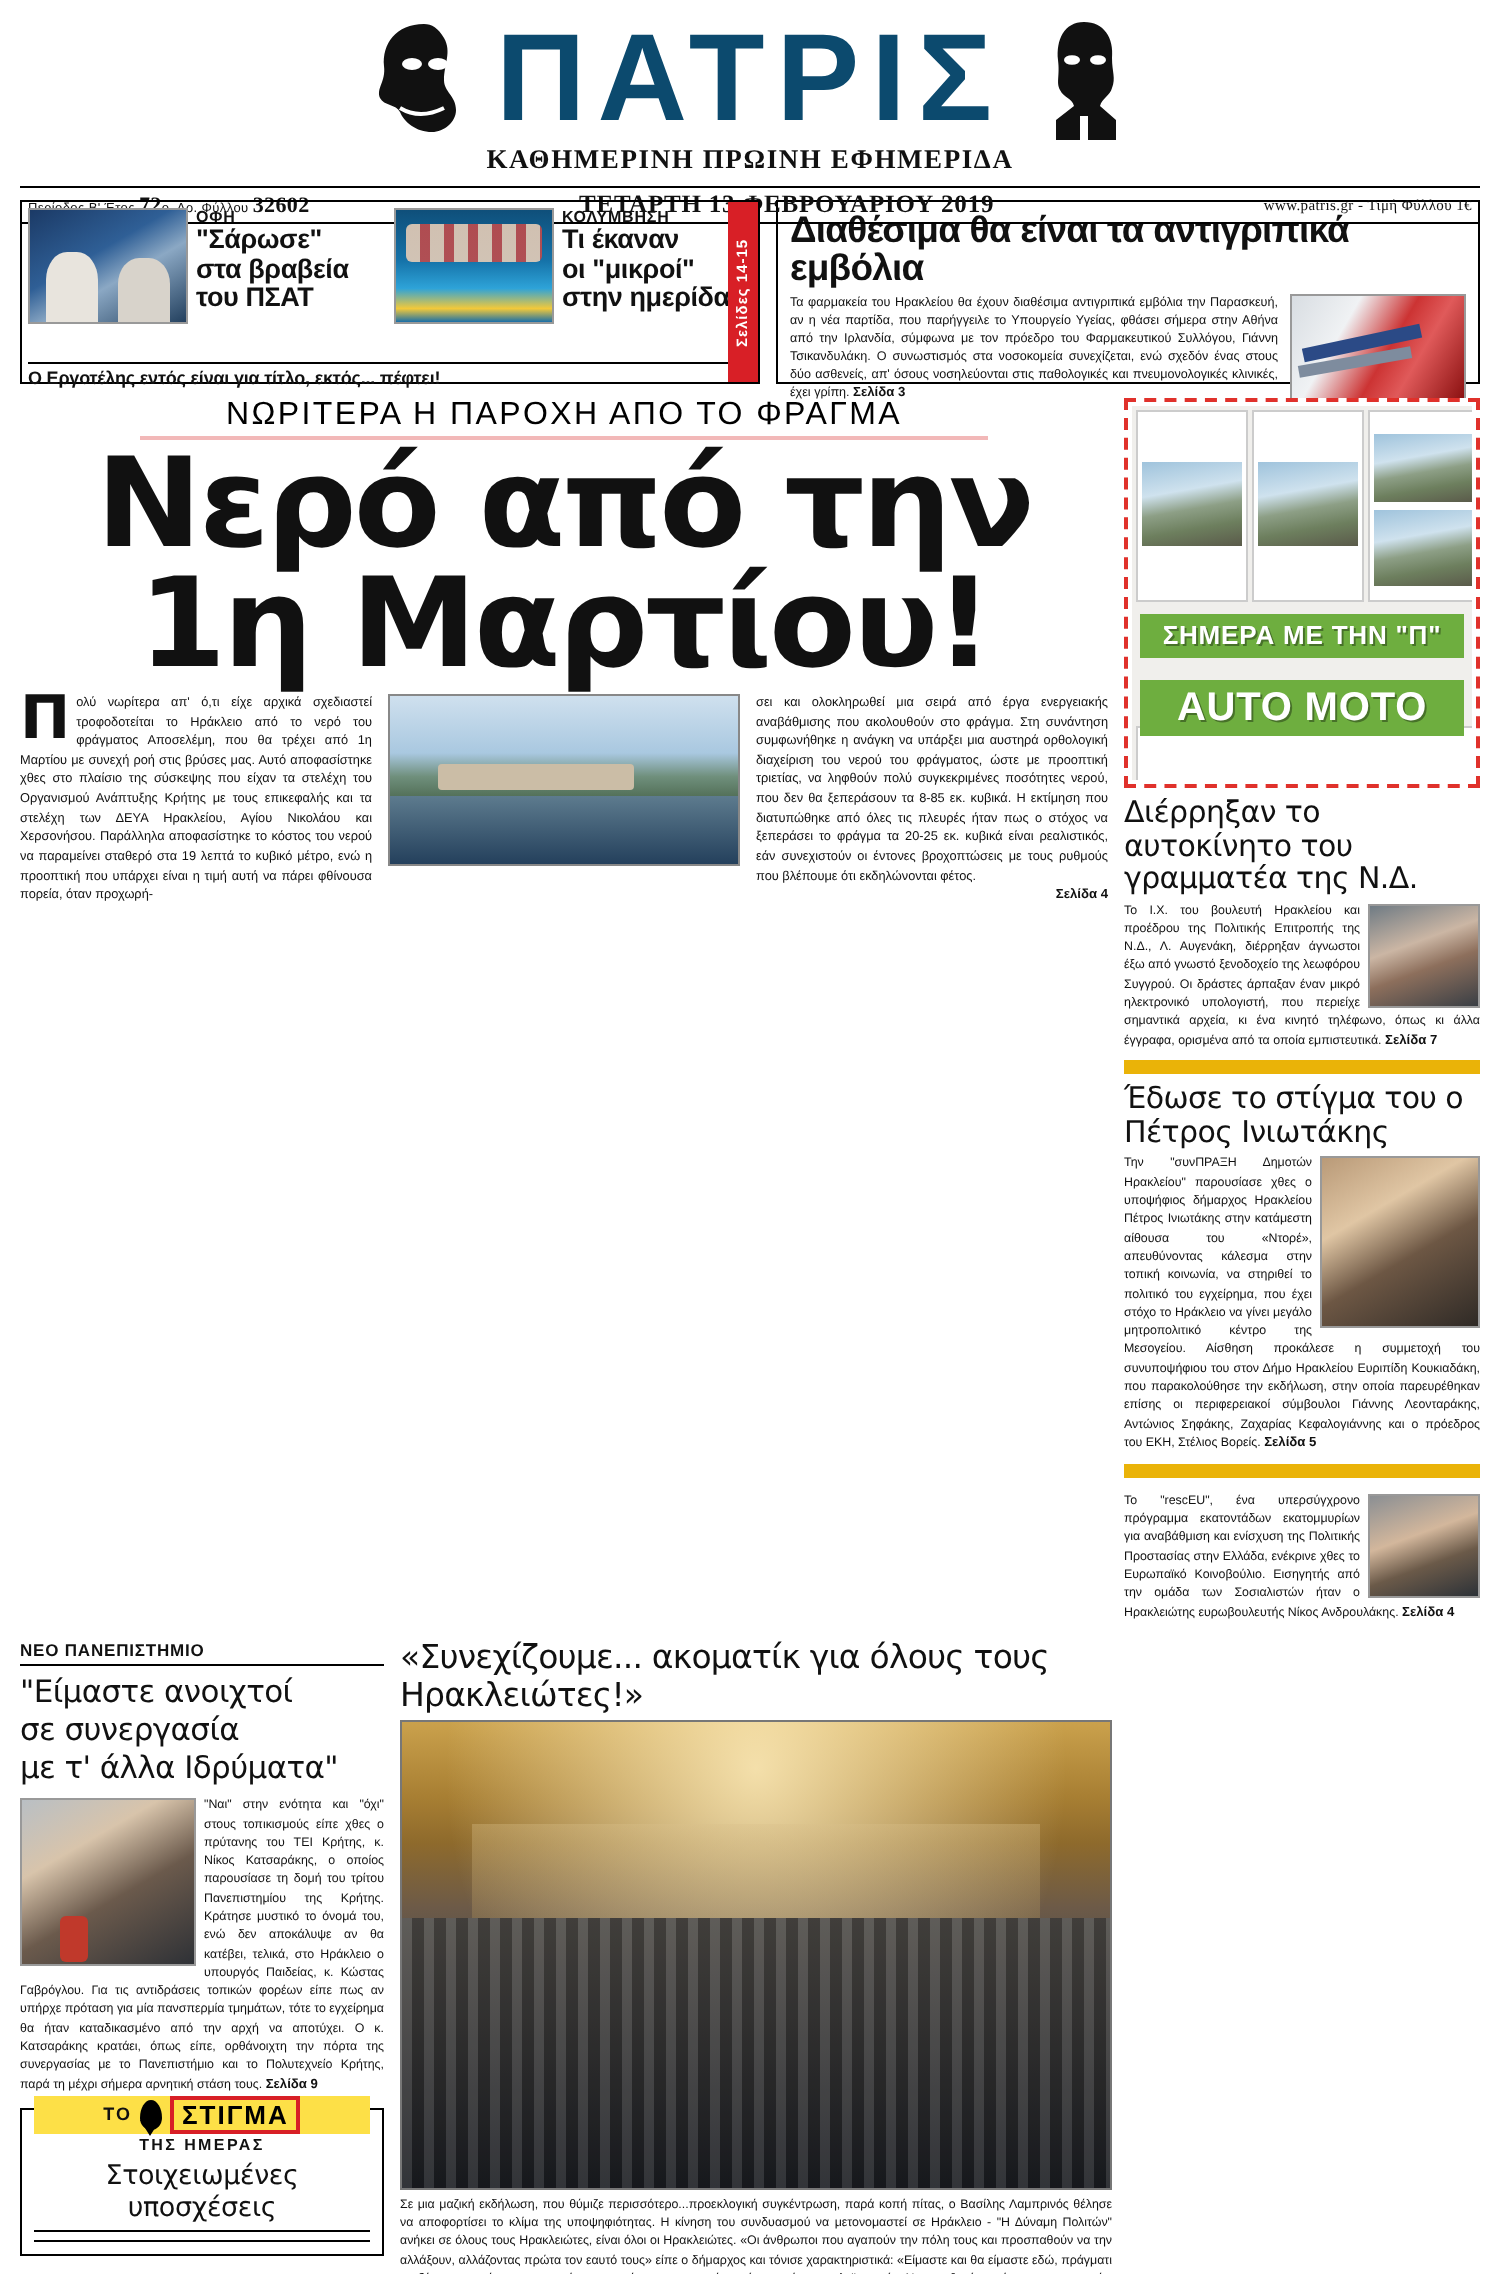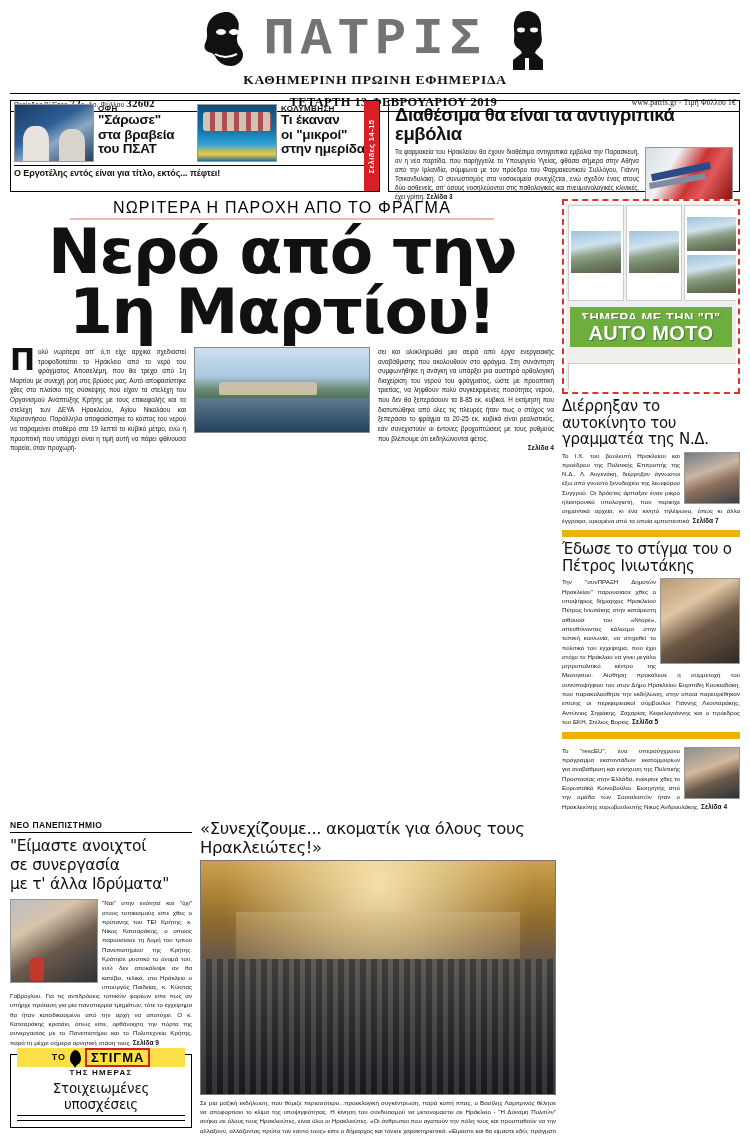--- a/index.html
+++ b/index.html
@@ -11,26 +11,26 @@
     color:#111;
     overflow:hidden;
     position:relative;
   }
   .page { width:750px; height:1137px; padding:6px 10px 4px 10px; position:relative; }
 
   
   .masthead { position:relative; height:88px; }
   .mast-row { display:flex; align-items:center; justify-content:center; gap:14px; height:68px; }
   .logo-title {
-    font-family:Liberation Mono, monospace;
+    font-family:Liberation Sans, sans-serif;
     font-weight:bold;
-    font-size:52px;
+    font-size:62px;
     letter-spacing:6px;
     line-height:1;
-    color:#737373;
+    color:#0c4a6e;
   }
   .face { width:52px; height:64px; position:relative; }
   .face svg { display:block; }
   .mast-sub {
     text-align:center;
     font-family:"Liberation Serif", serif;
     font-weight:bold;
     font-size:13.5px;
     letter-spacing:.8px;
     margin-top:-2px;
@@ -58,21 +58,21 @@
   .sp-cell { display:flex; gap:4px; flex:1; }
   .sp-photo { width:80px; height:58px; border:.5px solid #999; }
   .ph-ofi { background:linear-gradient(150deg,#1b3a66 0%,#2f5f96 40%,#8ba8c4 60%,#23405e 100%); position:relative; }
   .ph-ofi:after{content:"";position:absolute;left:10%;bottom:0;width:34%;height:62%;background:#e8e4dd;border-radius:40% 40% 0 0;}
   .ph-ofi:before{content:"";position:absolute;right:10%;bottom:0;width:34%;height:58%;background:#d8d3cb;border-radius:40% 40% 0 0;}
   .ph-swim { background:linear-gradient(180deg,#0f4f7a 0%,#1572a8 45%,#2ea3d8 70%,#f2c93a 88%,#1a6fa8 100%); position:relative; }
   .ph-swim:after{content:"";position:absolute;left:6%;top:12%;width:88%;height:34%;background:repeating-linear-gradient(90deg,#e6ccb6 0 7px,#c14b4b 7px 12px);border-radius:3px;opacity:.9;}
   .sp-txt { flex:1; display:flex; flex-direction:column; justify-content:flex-start; }
   .sp-kicker { font-size:8px; font-weight:bold; letter-spacing:.4px; }
   .sp-head { font-size:13.5px; font-weight:bold; line-height:1.09; letter-spacing:-.2px; }
-  .sports-foot { font-size:9px; font-weight:bold; border-top:1px solid #000; margin-top:3px; padding-top:2px; letter-spacing:-.1px; }
+  .sports-foot { font-size:9px; font-weight:bold; border-top:1px solid #000; margin-top:19px; padding-top:2px; letter-spacing:-.1px; }
   .pages-tab {
     position:absolute; right:0; top:0; bottom:0; width:15px; background:#d81f26;
     color:#fff; font-size:7.5px; font-weight:bold;
     display:flex; align-items:center; justify-content:center;
   }
   .pages-tab span { transform:rotate(-90deg); white-space:nowrap; letter-spacing:.5px; }
 
   .vax-box { flex:1; border:1.6px solid #000; padding:4px 6px; }
   .vax-head { font-size:18.5px; font-weight:bold; letter-spacing:-.4px; line-height:1.05; }
   .vax-body { display:flex; gap:6px; margin-top:3px; }
@@ -116,21 +116,21 @@
   .auto-ad { border:2px dashed #e0312b; padding:2px; background:#fff; height:195px; position:relative; }
   .ad-grid { height:100%; background:#f0efec; position:relative; overflow:hidden; }
   .ad-page { position:absolute; background:#fff; border:.5px solid #ccc; }
   .ad-photo { position:absolute; background:linear-gradient(170deg,#9fc3dc 0%,#cfe2ee 35%,#8d9f86 55%,#6d7f5e 75%,#5a5a4a 100%); }
   .ad-band {
     position:absolute; left:4px; right:4px; background:#6eae3f; color:#fff;
     font-weight:bold; text-align:center; letter-spacing:.4px;
     text-shadow:1px 1px 0 rgba(0,0,0,.35);
   }
   .ad-band1 { top:104px; height:22px; font-size:13px; line-height:22px; }
-  .ad-band2 { top:116px; height:28px; font-size:20px; line-height:28px; }
+  .ad-band2 { top:137px; height:28px; font-size:20px; line-height:28px; }
 
   
   .r-art { border-bottom:7px solid #eab308; padding:4px 0 5px; }
   .r-head { font-size:15px; line-height:1.1; letter-spacing:-.3px; font-family:"DejaVu Sans", sans-serif; }
   .r-body { font-size:6.2px; line-height:1.5; text-align:justify; margin-top:3px; }
   .r-body img, .r-thumb { float:right; margin:1px 0 2px 4px; }
   .r-thumb { width:56px; height:52px; border:.5px solid #999; }
   .th-man1 { background:linear-gradient(160deg,#6f7b84 0%,#cbb6a4 38%,#8d6f5c 60%,#3a3f45 100%); }
   .th-man2 { width:80px; height:86px; background:linear-gradient(150deg,#b99a78 0%,#e0c6a4 32%,#6d5744 58%,#2f2a26 100%); }
   .th-man3 { background:linear-gradient(160deg,#8b8f93 0%,#d3b79c 40%,#6b5a49 65%,#2d3238 100%); }

